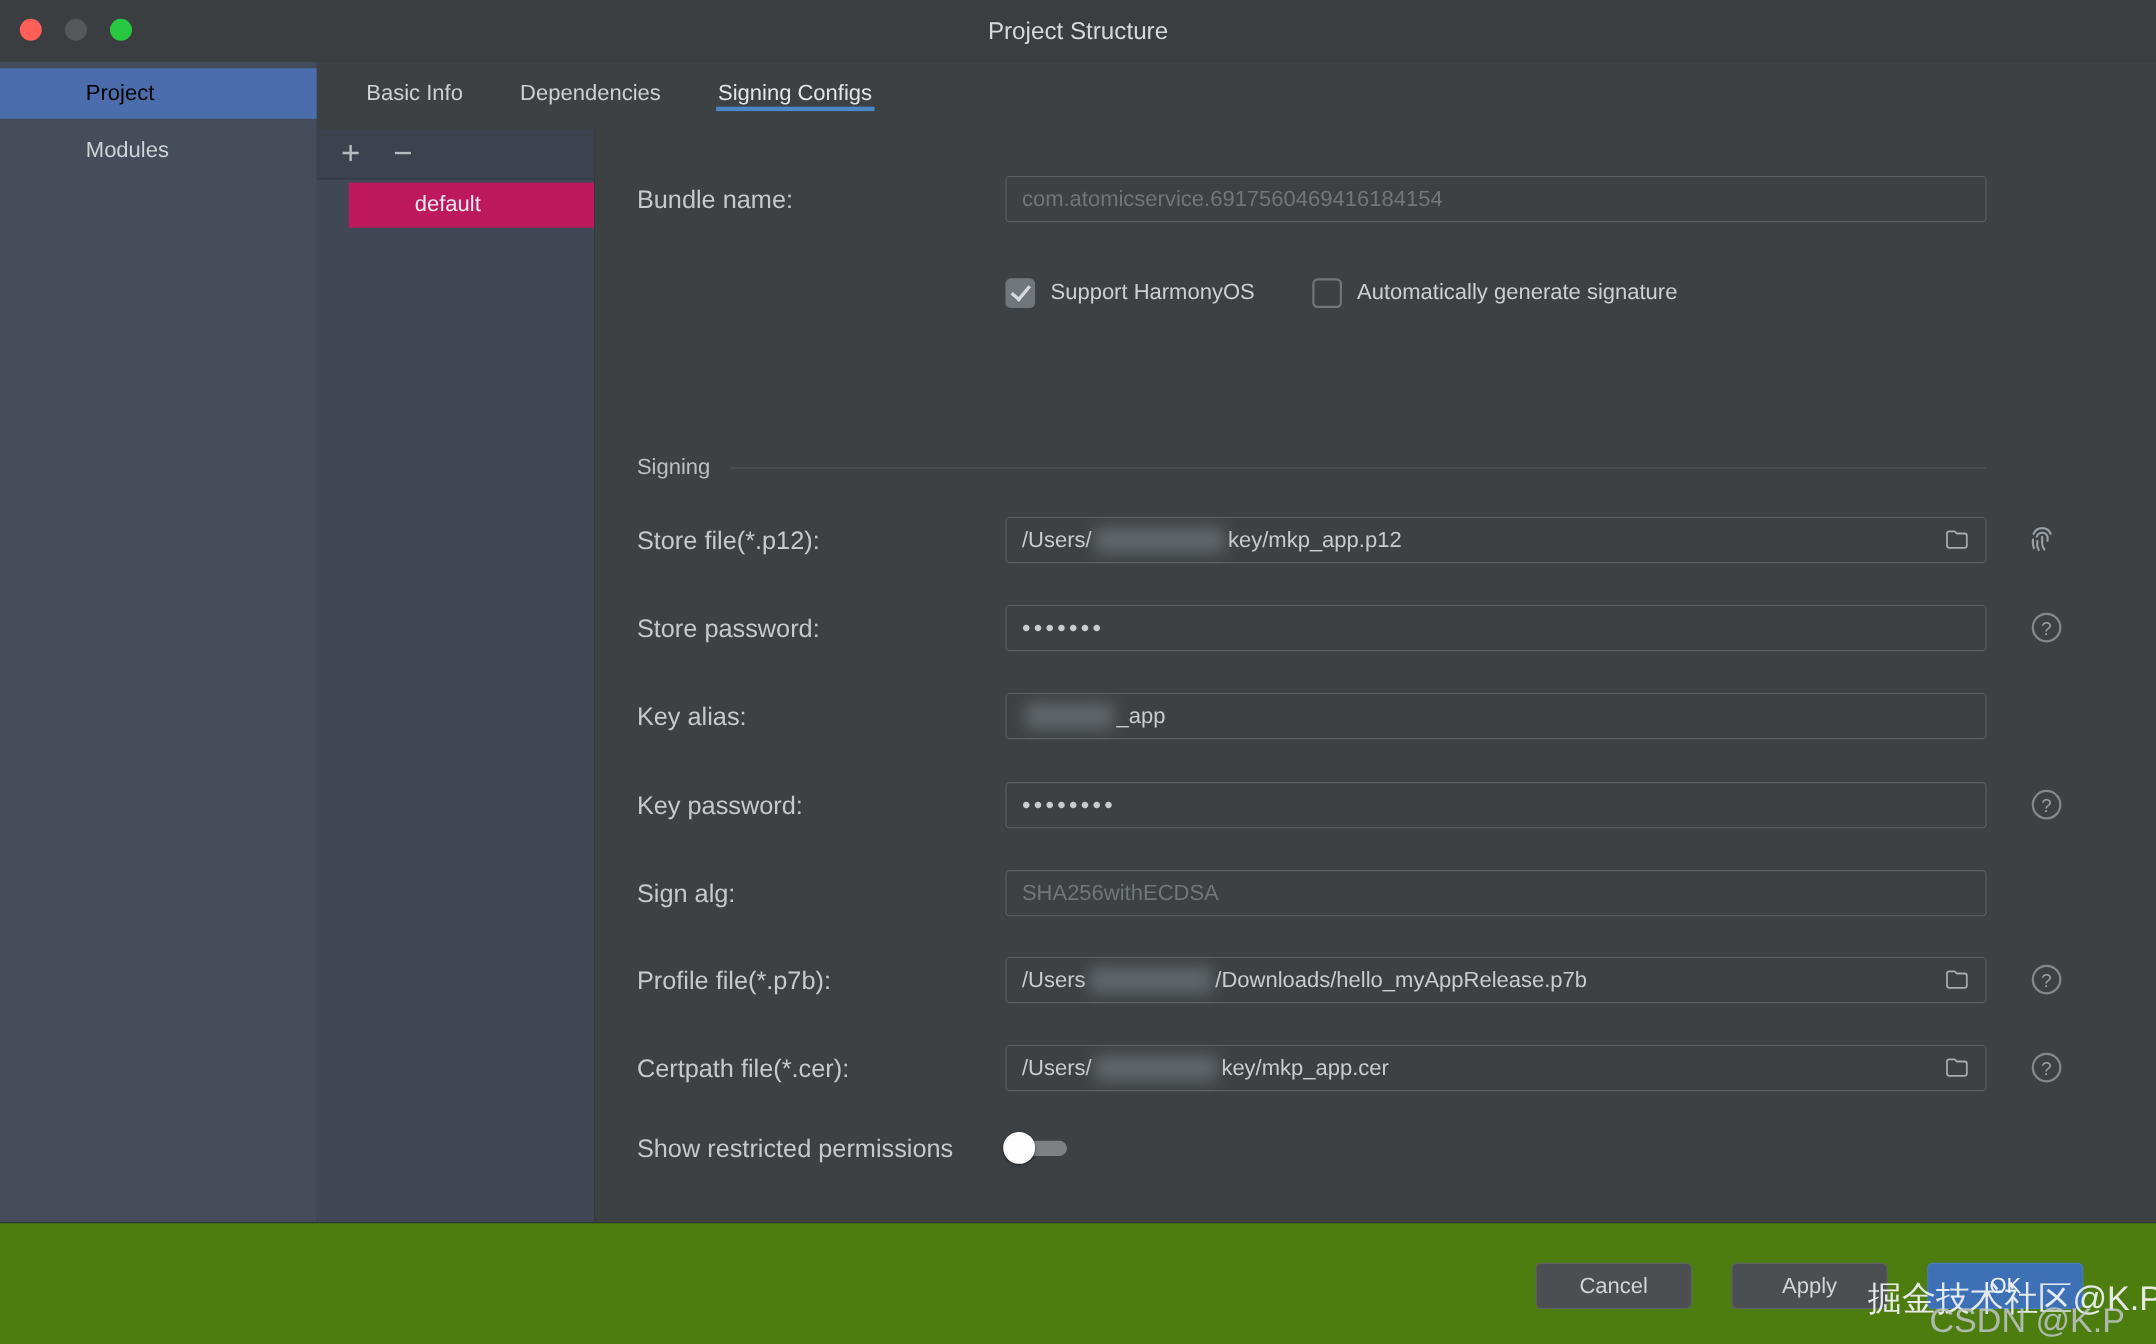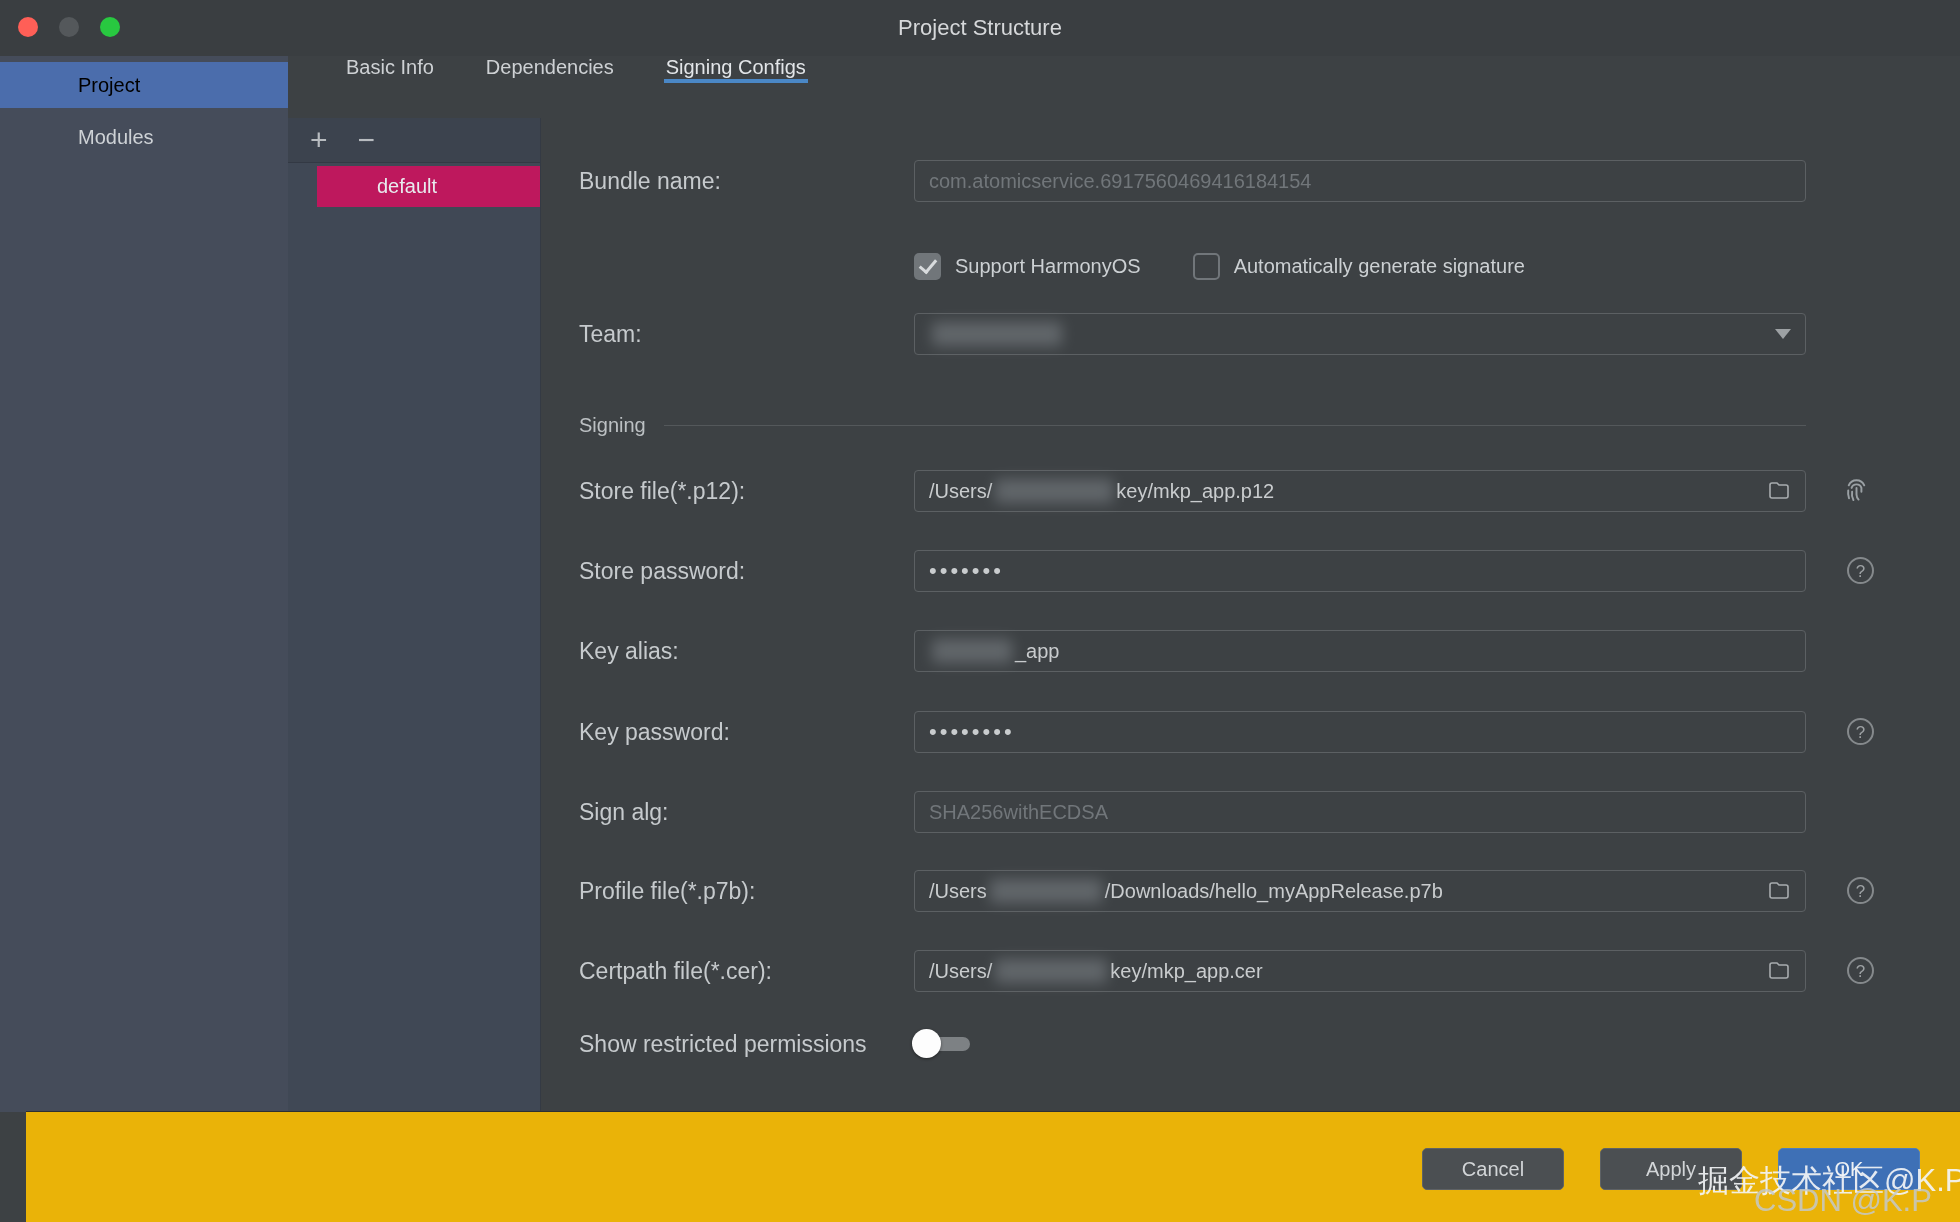--- a/index.html
+++ b/index.html
@@ -13,21 +13,21 @@
   .light{position:absolute;top:17px;width:20px;height:20px;border-radius:50%;}
   .light.red{left:18px;background:#ff5f57;}
   .light.gray{left:59px;background:#54585b;}
   .light.green{left:100px;background:#28c840;}
   .title{height:56px;line-height:56px;text-align:center;font-weight:normal;font-size:22px;color:#d6d8da;}
   
   .sidebar{position:absolute;top:56px;left:0;width:288px;bottom:110px;background:#454c5a;border-right:1px solid #343a44;}
   .side-item{height:46px;margin-top:6px;display:flex;align-items:center;padding-left:78px;font-size:20px;color:#ced2d6;cursor:default;}
   .side-item.selected{background:#4b6dac;color:#000000;margin-top:6px;}
   
-  .tabbar{position:absolute;top:56px;left:288px;right:0;height:62px;display:flex;align-items:flex-start;padding-left:32px;background:#3d4144;}
+  .tabbar{position:absolute;top:56px;left:288px;right:0;height:62px;display:flex;align-items:center;padding-left:19px;background:#3d4144;}
   .tab{display:flex;align-items:center;margin:0 24px;padding:0 2px;font-size:20px;color:#ced1d4;border-bottom:4px solid transparent;box-sizing:border-box;cursor:default;}
   .tab.selected{border-bottom-color:#4a87c6;color:#e3e6e9;}
   
   .config-panel{position:absolute;top:118px;left:288px;width:252px;bottom:110px;background:#404855;border-right:1px solid #343a44;}
   .config-toolbar{height:44px;background:#3c434e;border-bottom:1px solid #333944;display:flex;align-items:center;padding-left:22px;gap:30px;}
   .tool{font-size:30px;line-height:30px;color:#b8bcc0;font-weight:300;cursor:default;}
   .config-item{height:41px;margin-top:3px;display:flex;align-items:center;padding-left:60px;font-size:20px;color:#e8ebee;}
   .config-item.selected{background:#be185d;margin-left:29px;}
   
   .form{position:absolute;top:118px;left:540px;right:0;bottom:110px;}
@@ -51,21 +51,21 @@
   .checkbox.unchecked{border:2px solid #71767a;background:transparent;}
   .cb-label{font-size:20px;color:#ccd0d3;}
   .cb-gap{margin-right:52px;}
   
   .sec-label{font-size:20px;color:#bcc0c3;flex-shrink:0;}
   .hline{flex:1;height:1px;background:#54585b;margin-left:18px;}
   
   .toggle{width:56px;height:14px;background:#7d8184;border-radius:7px;position:relative;cursor:default;}
   .knob{position:absolute;left:-2px;top:-8px;width:29px;height:29px;background:#fdfdfd;border-radius:50%;box-shadow:0 1px 3px rgba(0,0,0,.45);}
   
-  .footer{position:absolute;left:0;right:0;bottom:0;height:110px;background:#eab308;border-top:1px solid #2d3033;margin-left:26px;}
+  .footer{position:absolute;left:0;right:0;bottom:0;height:110px;background:#4d7c0f;border-top:1px solid #2d3033;}
   .btn{position:absolute;top:36px;width:142px;height:42px;border-radius:5px;font-size:20px;
     display:flex;align-items:center;justify-content:center;box-sizing:border-box;font-family:inherit;cursor:default;}
   .btn.gray{background:#4b4f52;border:1px solid #5e6265;color:#d2d5d7;}
   .btn.blue{background:#3e70b6;border:1px solid #4c7dbd;color:#eef2f5;}
   
   .wm{position:absolute;z-index:50;pointer-events:none;white-space:nowrap;}
   .wm-juejin{left:1698px;top:1160px;font-size:31px;color:rgba(242,244,246,0.92);}
   .wm-csdn{left:1754px;top:1183px;font-size:31px;color:rgba(195,201,207,0.82);}
 </style>
 </head>
@@ -109,27 +109,20 @@
     </div>
 
     <div class="frow" style="top:127px">
       <div class="flabel"></div>
       <span class="checkbox checked"></span>
       <span class="cb-label cb-gap">Support HarmonyOS</span>
       <span class="checkbox unchecked"></span>
       <span class="cb-label">Automatically generate signature</span>
     </div>
 
-    <div class="frow" style="top:195px">
-      <div class="flabel">Team:</div>
-      <div class="finput">
-        <span class="blur" style="width:130px"></span>
-        <span class="caret"></span>
-      </div>
-    </div>
 
     <div class="frow" style="top:286px">
       <span class="sec-label">Signing</span>
       <span class="hline"></span>
     </div>
 
     <div class="frow" style="top:352px">
       <div class="flabel">Store file(*.p12):</div>
       <div class="finput">
         <span>/Users/</span>

